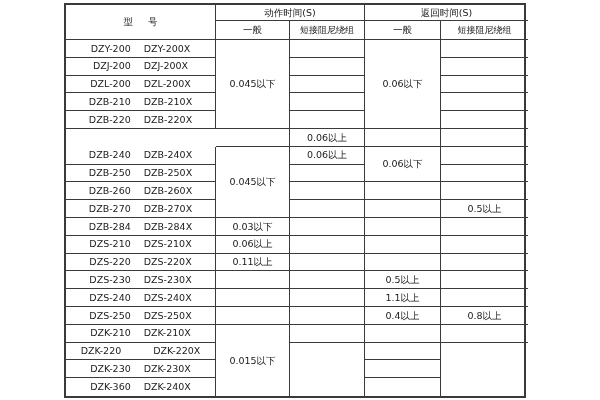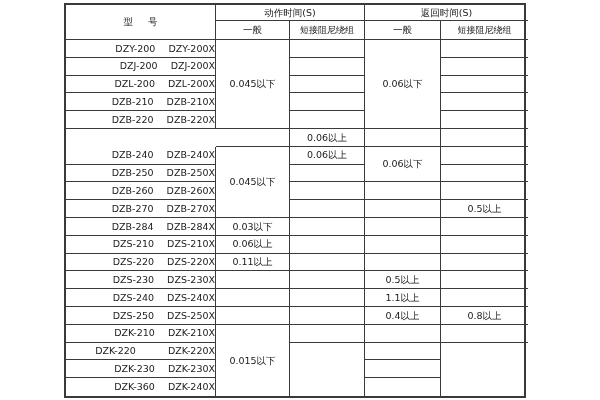--- a/index.html
+++ b/index.html
@@ -20,21 +20,21 @@
     border-right:1px solid #3a3a3a;
     border-bottom:1px solid #3a3a3a;
     display:flex;align-items:center;justify-content:center;
     font-size:9.5px;line-height:1;white-space:nowrap;overflow:hidden;
     box-sizing:border-box;
   }
   .cell.no-r{border-right:none;}
   .cell.no-b{border-bottom:none;}
   .hdr{font-size:9.5px;}
   .hdr-small{font-size:9px;}
-  .model{gap:13px;justify-content:flex-end;}
+  .model{gap:13px;}
   .model span{display:inline-block;}
   
   .h-model{grid-column:1;grid-row:1/3;letter-spacing:6px;padding-left:6px;}
   .h-action{grid-column:2/4;grid-row:1;}
   .h-return{grid-column:4/6;grid-row:1;}
   .h-gen-a{grid-column:2;grid-row:2;}
   .h-short-a{grid-column:3;grid-row:2;}
   .h-gen-r{grid-column:4;grid-row:2;}
   .h-short-r{grid-column:5;grid-row:2;}
 </style>

